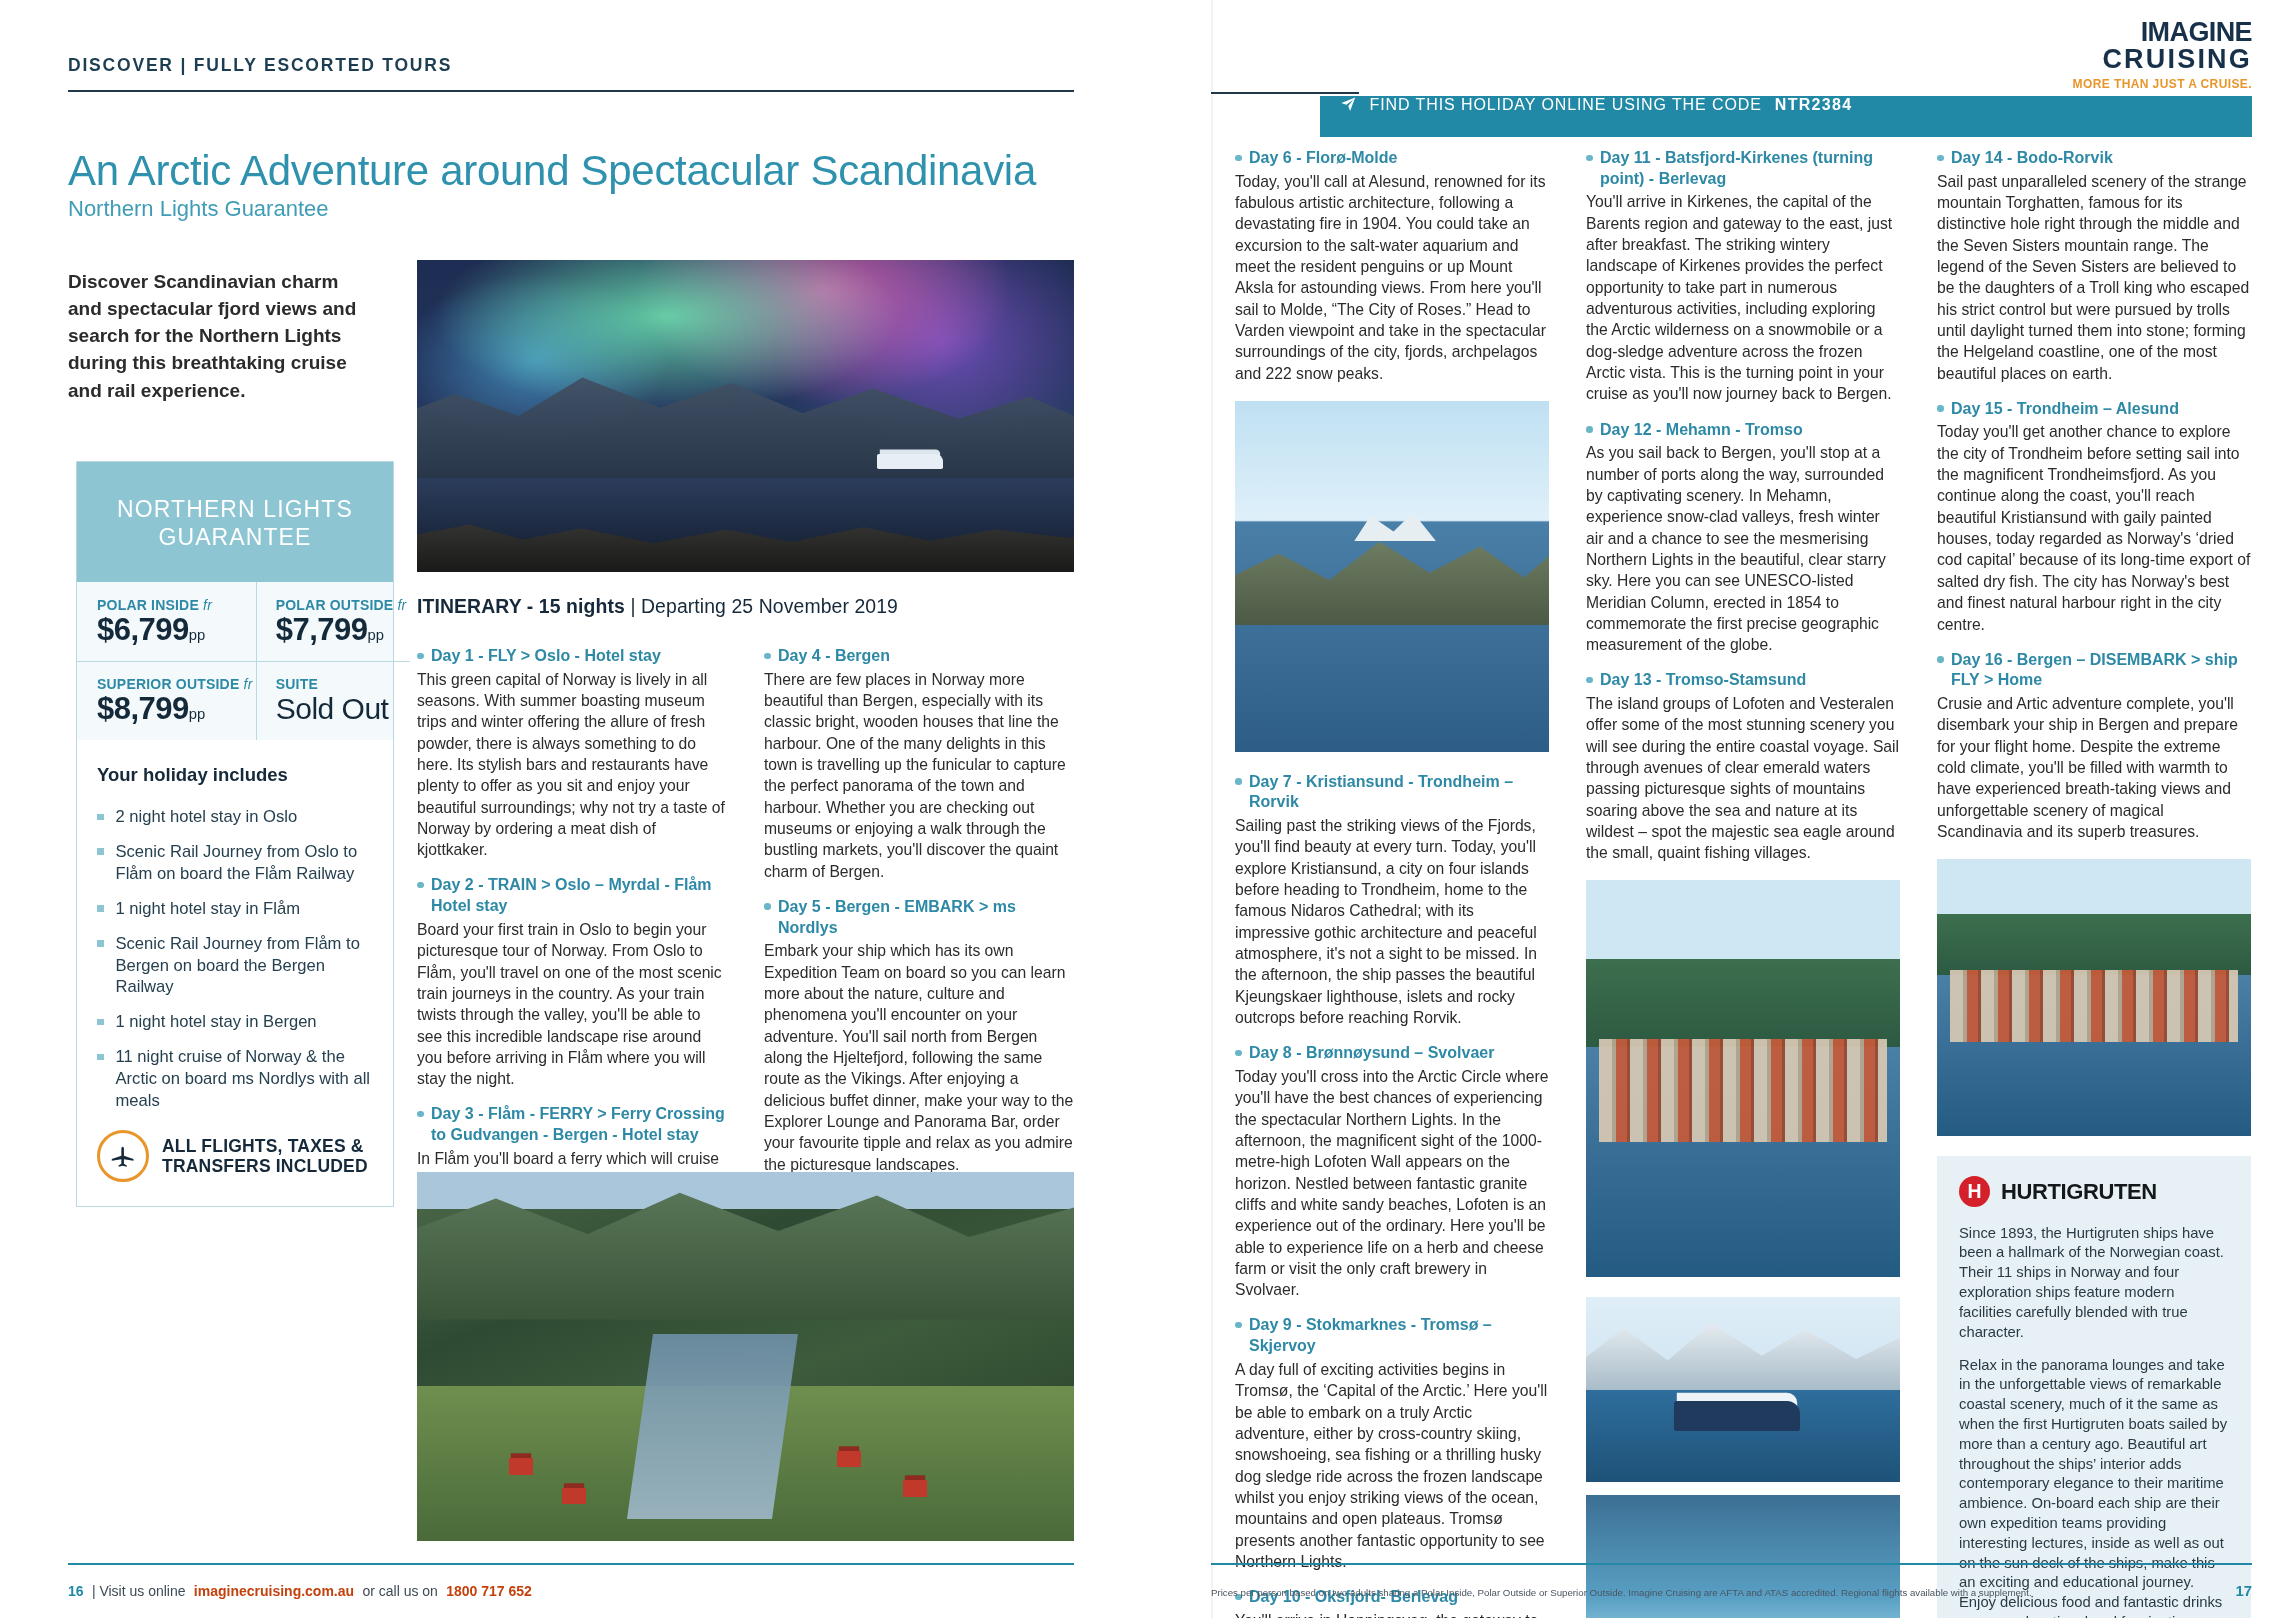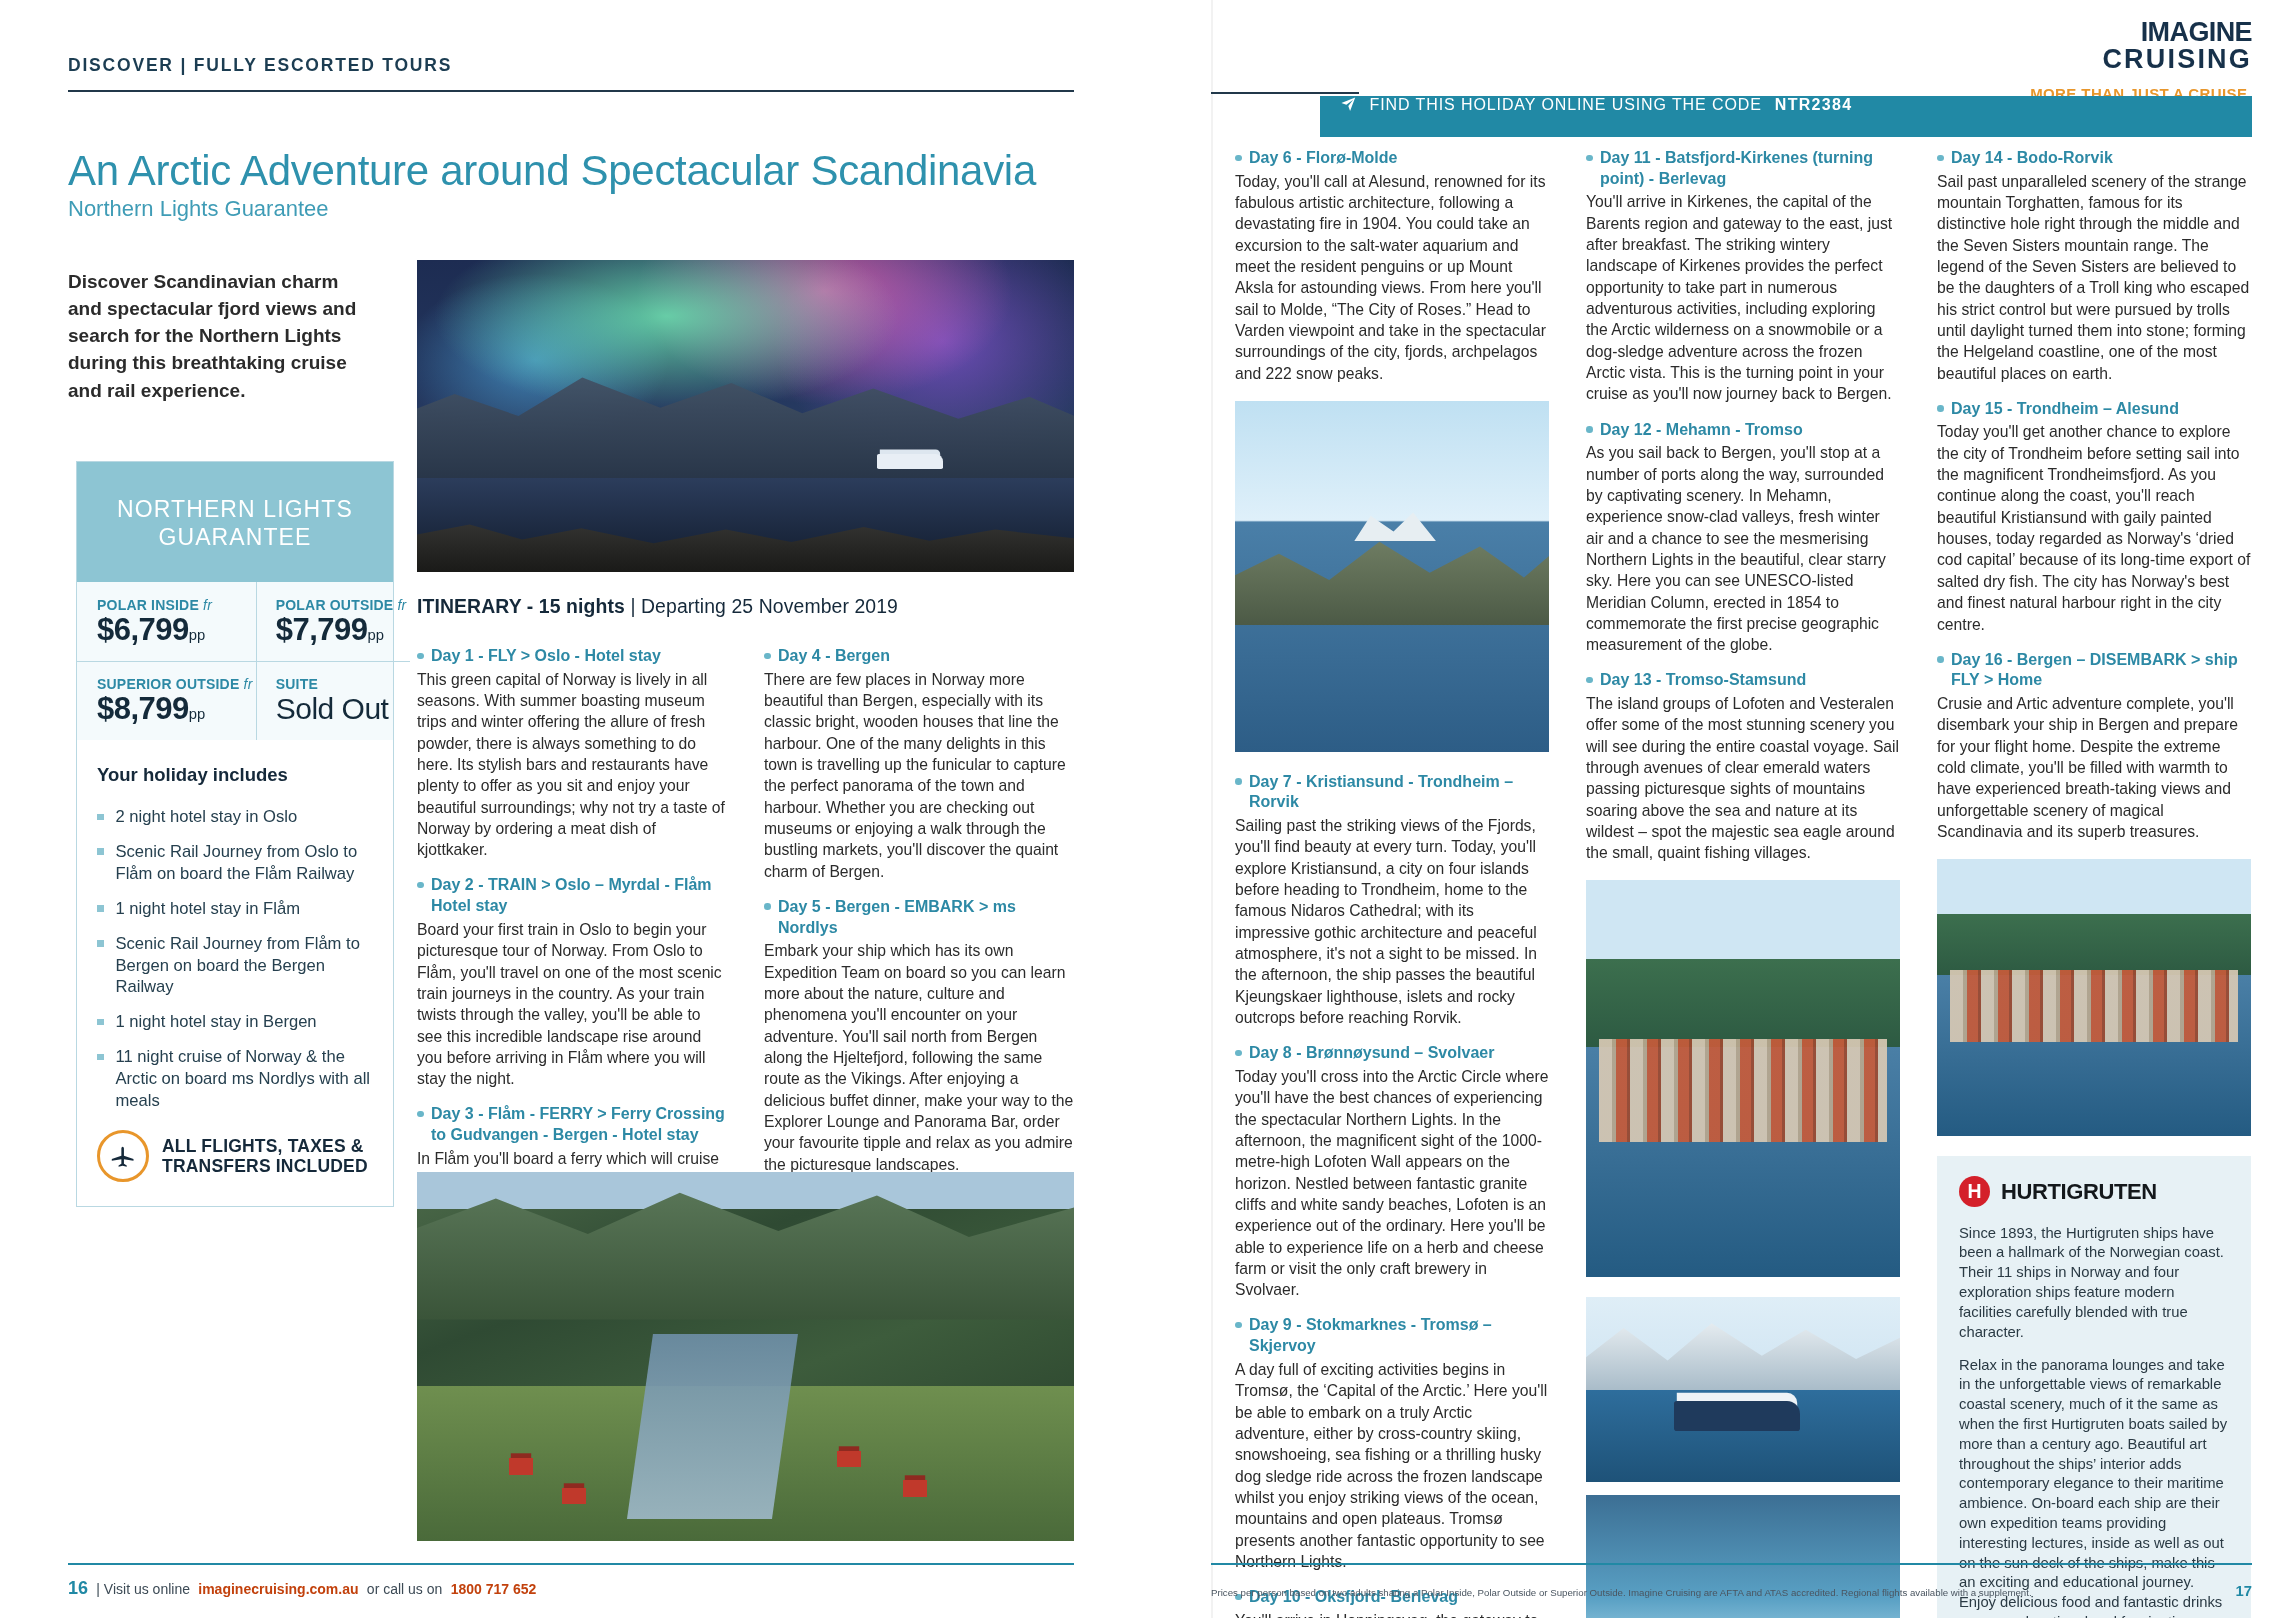--- a/index.html
+++ b/index.html
@@ -166,21 +166,21 @@
     position: absolute; width: 24px; height: 16.6px; background: #c0392b;
     box-shadow: 0 -6.5px 0 -1.8px #8e2a20;
   }
 
   
   .logo {
     position: absolute; right: 39px; top: 20px; text-align: right;
   }
   .logo .l1 { font-size: 27px; font-weight: 700; color: #17314a; letter-spacing: -0.6px; line-height: .95; }
   .logo .l2 { font-size: 27px; font-weight: 700; color: #17314a; letter-spacing: 2.2px; line-height: 1; }
-  .logo .l3 { font-size: 15px; font-weight: 700; color: #e8962b; letter-spacing: 0.4px; margin-top: 12px; }
+  .logo .l3 { font-size: 12px; font-weight: 700; color: #e8962b; letter-spacing: 0.4px; margin-top: 4px; }
 
   .rule-right {
     position: absolute; left: 0px; top: 92px; width: 148px; height: 1.8px; background: #21384a;
   }
   .codebar {
     position: absolute; left: 109px; top: 96px; right: 39px; height: 41px;
     background: #2189a5; color: #fff;
     display: flex; gap: 13px; padding-left: 20px;
     font-size: 16px; letter-spacing: 0.9px;
   }
@@ -258,21 +258,21 @@
   .footline {
     position: absolute; left: 68px; bottom: 54px; width: 1006px; height: 1.8px; background: #2189a5;
   }
   .footline-r {
     position: absolute; left: 0px; bottom: 54px; width: 1041px; height: 1.8px; background: #2189a5;
   }
   .footer-left {
     position: absolute; left: 68px; bottom: 20px;
     font-size: 14px; color: #3c4a55; display: flex; align-items: baseline; gap: 8.3px;
   }
-  .footer-left .pg { color: #2189a5; font-weight: 700; font-size: 18px; }
+  .footer-left .pg { color: #2189a5; font-weight: 700; font-size: 14px; }
   .footer-left b { color: #c2410c; }
   .footer-right {
     position: absolute; left: 0; bottom: 20px; width: 1041px;
     display: flex; align-items: baseline; justify-content: space-between;
   }
   .footer-right .terms { font-size: 9.7px; color: #4a5560; max-width: 886px; }
   .footer-right .pg { color: #2189a5; font-weight: 700; font-size: 14.8px; }
   .gutter { position: absolute; left: 1211px; top: 0; width: 1.8px; height: 1619px; background: #f2f2f2; }
 </style>
 </head>

